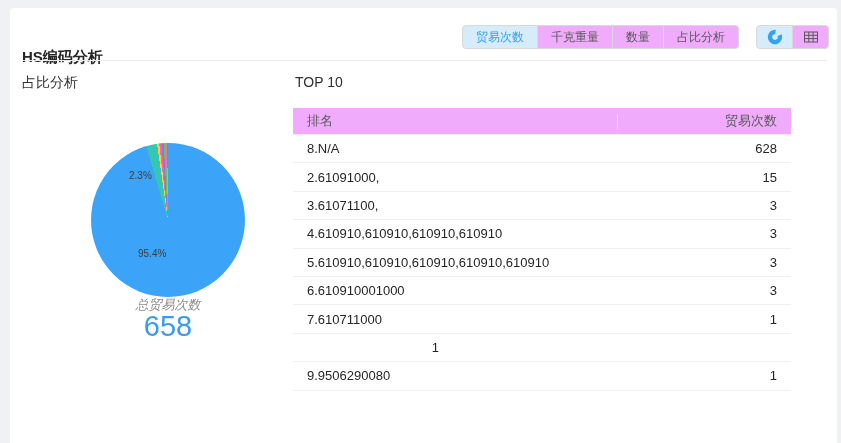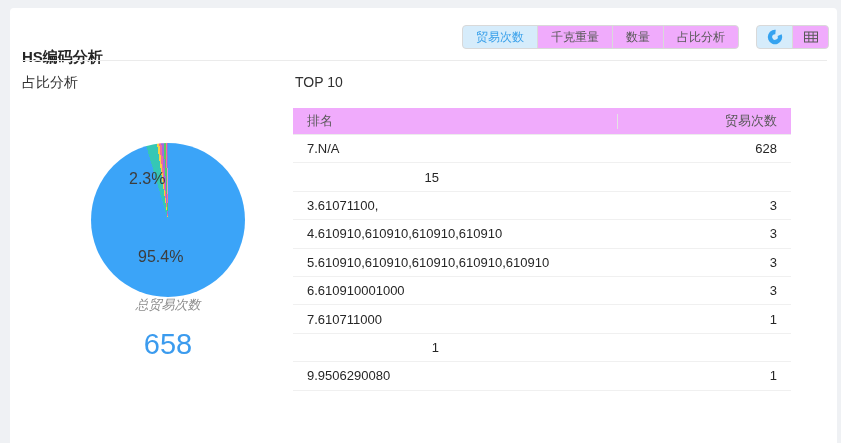--- a/index.html
+++ b/index.html
@@ -19,27 +19,27 @@
   .btn-group button:last-child { border-radius:0 4px 4px 0; }
   .btn-group button.active { background:#d6ecfb; color:#3ba1ea; }
   .icon-btn { width:37px; padding:0 !important; }
   .icon-btn svg { display:block; }
 
   .section-label { position:absolute; top:66px; font-size:14px; color:#303030; }
   .label-left { left:12px; }
   .label-right { left:285px; }
 
   .pie { position:absolute; left:81px; top:135px; width:154px; height:154px; border-radius:50%; }
-  .pct { position:absolute; font-size:16px; color:#3d3d3d; white-space:nowrap; }
+  .pct { position:absolute; font-size:10px; color:#3d3d3d; white-space:nowrap; }
   .pct-small { left:38px; top:27px; }
   .pct-big { left:47px; top:105px; }
   .total-label { position:absolute; left:81px; top:288px; width:154px; text-align:center;
                  font-size:13px; color:#8c8c8c;font-style:italic; }
   .total-value { position:absolute; left:81px; top:302px; width:154px; text-align:center;
-                 font-size:29px; color:#3b9bee;margin-top:18px; }
+                 font-size:29px; color:#3b9bee; }
 
   .table { position:absolute; left:283px; top:100px; width:498px; font-size:13px; }
   .thead { position:relative; display:flex; height:27px; align-items:center; background:#f0abfc;
            color:#595959; border-bottom:1px solid #ececec; }
   .th-rank { flex:1; padding-left:14px; }
   .th-sep { position:absolute; left:324px; top:6px; width:1px; height:15px; background:#e3e3e3; }
   .th-value { width:160px; text-align:right; padding-right:14px; }
   .trow { display:flex; height:28.4px; align-items:center; color:#262626;
           border-bottom:1px solid #f0f0f0; }
   .td-rank { flex:1; padding-left:14px; overflow:hidden; white-space:nowrap; }
@@ -94,24 +94,25 @@
   <div class="section-label label-right">TOP 10</div>
 
   <div class="table">
     <div class="thead">
       <div class="th-rank">排名</div>
       <div class="th-sep"></div>
       <div class="th-value">贸易次数</div>
     </div>
     <div id="tbody">
         <div class="trow">
-          <div class="td-rank">7.N/A</div>
+          <div class="td-rank">8.N/A</div>
           <div class="td-value">628</div>
         </div>
         <div class="trow">
+          <div class="td-rank">2.61091000,</div>
           <div class="td-value">15</div>
         </div>
         <div class="trow">
           <div class="td-rank">3.61071100,</div>
           <div class="td-value">3</div>
         </div>
         <div class="trow">
           <div class="td-rank">4.610910,610910,610910,610910</div>
           <div class="td-value">3</div>
         </div>

